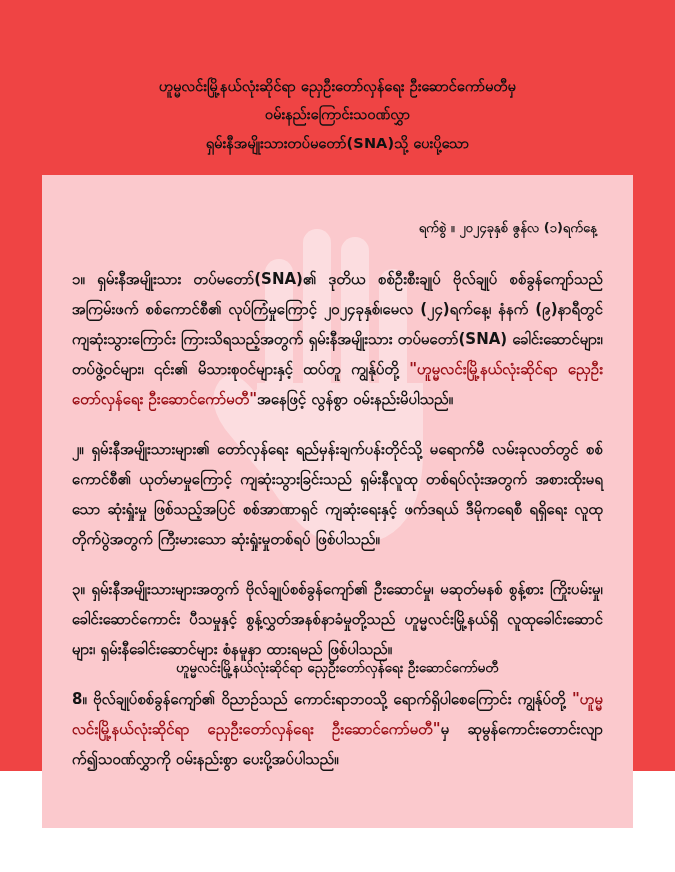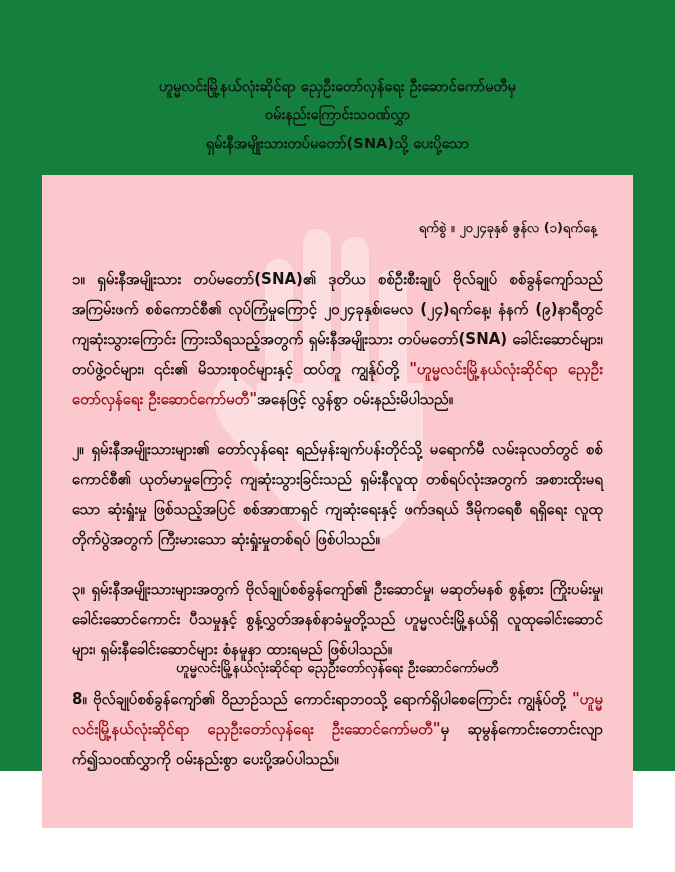--- a/index.html
+++ b/index.html
@@ -12,21 +12,21 @@
     height: 872px;
     font-family: "DejaVu Sans", "Liberation Sans", sans-serif;
     color: #111111;
     position: relative;
     overflow: hidden;
   }
   .page {
     width: 675px;
     height: 771px;
     position: relative;
-    background: #15803d;
+    background: #ef4444;
   }
   .header-block {
     padding: 72px 58px 0 58px;
     text-align: center;
   }
   .header-line {
     font-size: 14.5px;
     font-weight: bold;
     color: #111111;
     line-height: 1.95;

